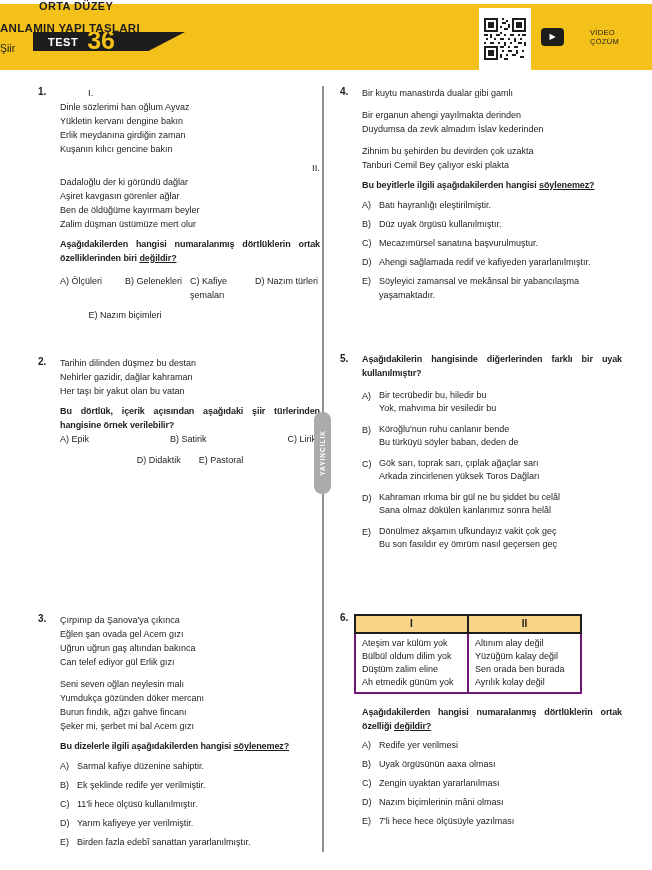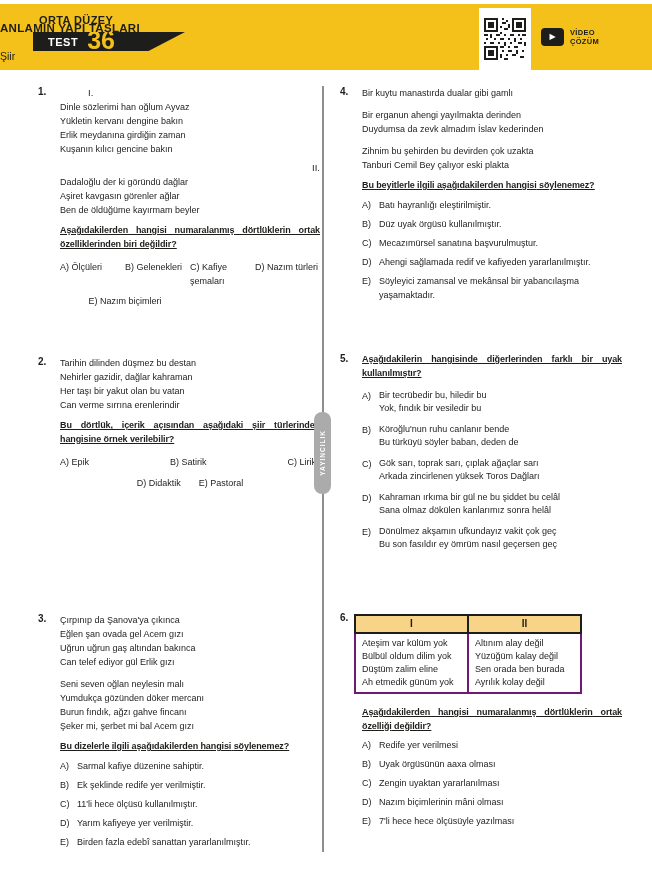--- a/index.html
+++ b/index.html
@@ -4,54 +4,54 @@
 <style>
   * { margin:0; padding:0; box-sizing:border-box; }
   html,body { background:#e8e8e8; }
   .page {
     position:relative; width:652px; height:870px; background:#ffffff;
     font-family:"Liberation Sans", sans-serif; color:#1d1d1b; overflow:hidden;
     margin:0 auto;
   }
   
   .band { position:absolute; left:0; top:4px; width:652px; height:66px; background:#f4c11b; }
-  .level-label { position:absolute; left:39px; top:14px; font-size:11px; font-weight:bold; letter-spacing:.4px; }
+  .level-label { position:absolute; left:39px; top:0; font-size:11px; font-weight:bold; letter-spacing:.4px; }
   .test-box { position:absolute; left:33px; top:32px; width:152px; height:19px; background:#1d1d1b;
     clip-path:polygon(0 0,100% 0,76% 100%,0 100%); display:flex; align-items:center; padding-left:15px; gap:9px; }
   .test-label { color:#ffffff; font-weight:bold; font-size:11px; letter-spacing:.5px; }
   .test-num { color:#f4c11b; font-weight:bold; font-size:25px; line-height:1; padding-bottom:2px; }
   .header-title { position:absolute; left:0; top:22px; width:624px; }
   .header-title .t1 { font-size:11.5px; font-weight:bold; letter-spacing:.3px; }
-  .header-title .t2 { font-size:10.5px; margin-top:16px; }
+  .header-title .t2 { font-size:10.5px; margin-top:8px; }
   .qr-panel { position:absolute; left:479px; top:8px; width:52px; height:62px; background:#ffffff;
     display:flex; align-items:center; justify-content:center; }
   .video-badge { position:absolute; left:541px; top:28px; display:flex; align-items:center; gap:6px; cursor:pointer; }
   .play-btn { width:23px; height:18px; background:#1d1d1b; border-radius:4px; display:flex; align-items:center; justify-content:center; }
   .play-btn span { color:#ffffff; font-size:8px; line-height:1; }
-  .video-text { font-size:7.5px; font-weight:bold; line-height:1.25; letter-spacing:.3px; white-space:pre-line; }
+  .video-text { font-size:7.5px; font-weight:normal; line-height:1.25; letter-spacing:.3px; white-space:pre-line;margin-left:20px; }
   
   .divider { position:absolute; left:322px; top:86px; width:2px; height:766px; background:#8f8f8f; }
   .side-badge { position:absolute; left:314px; top:412px; width:17px; height:82px; background:#ababab;
     border-radius:8px; display:flex; align-items:center; justify-content:center; z-index:2; }
   .side-badge span { writing-mode:vertical-rl; transform:rotate(180deg); color:#ffffff;
     font-size:6.5px; font-weight:bold; letter-spacing:1px; }
   .col { position:absolute; top:86px; width:282px; }
   .col-left { left:38px; } .col-right { left:340px; }
   .q { position:absolute; left:0; width:100%; display:flex; }
   .qnum { width:22px; flex:none; font-size:10px; font-weight:bold; }
   .qbody { flex:1; font-size:9px; line-height:14px; }
   .roman { margin-left:28px; font-size:9.5px; }
   .roman2 { margin-top:5px;text-align:right; }
   .stanza-gap { margin-top:8px; }
-  .stem { font-weight:bold; text-align:justify; margin-top:7px; letter-spacing:-.1px; line-height:13.5px;text-decoration:underline; }
+  .stem { font-weight:bold; text-align:justify; margin-top:7px; letter-spacing:-.1px; line-height:13.5px; }
   .u { text-decoration:underline; }
   
   .opts-grid2 { display:grid; grid-template-columns:1fr 1fr 1fr 1fr; row-gap:6px; margin-top:9px; }
   .opt-center { grid-column:1/3; text-align:center; }
-  .opts-row1 { display:flex; justify-content:space-between; margin-top:9px; padding-right:4px; }
+  .opts-row1 { display:flex; justify-content:space-between; padding-right:4px; }
   .opts-row2 { display:flex; justify-content:center; gap:18px; margin-top:7px; }
   .opt { display:flex; margin-top:5px; }
   .opt-letter { width:17px; flex:none; }
   .opt-text { flex:1; }
   .opt5 { display:flex; margin-top:9px; }
   .opt5 .lines div { line-height:12.5px; }
   
   .mtable { border-collapse:collapse; margin:2px 0 0 -8px; }
   .mtable th { background:#f8d488; border:2px solid #1d1d1b; font-size:10px; font-weight:bold;
     padding:1px 4px; width:113px; }
@@ -149,38 +149,38 @@
       <div class="qbody">
         <div class="roman">I.</div>
         <div>Dinle sözlerimi han oğlum Ayvaz</div>
         <div>Yükletin kervanı dengine bakın</div>
         <div>Erlik meydanına girdiğin zaman</div>
         <div>Kuşanın kılıcı gencine bakın</div>
         <div class="roman roman2">II.</div>
         <div>Dadaloğlu der ki göründü dağlar</div>
         <div>Aşiret kavgasın görenler ağlar</div>
         <div>Ben de öldüğüme kayırmam beyler</div>
+        <div>Zalim düşman üstümüze mert olur</div>
         <div class="stem"><span>Aşağıdakilerden hangisi numaralanmış dörtlüklerin ortak özelliklerinden biri</span> <span class="u">değildir?</span></div>
         <div class="opts-grid2">
           <div>A) Ölçüleri</div>
           <div>B) Gelenekleri</div>
           <div>C) Kafiye şemaları</div>
           <div>D) Nazım türleri</div>
           <div class="opt-center">E) Nazım biçimleri</div>
         </div>
       </div>
     </div>
 
     <div class="q" style="top:270px;">
       <div class="qnum">2.</div>
       <div class="qbody">
         <div>Tarihin dilinden düşmez bu destan</div>
         <div>Nehirler gazidir, dağlar kahraman</div>
         <div>Her taşı bir yakut olan bu vatan</div>
-        <div>Can verme sırrına erenlerindir</div>
         <div class="stem">Bu dörtlük, içerik açısından aşağıdaki şiir türlerinden hangisine örnek verilebilir?</div>
         <div class="opts-row1">
           <span>A) Epik</span>
           <span>B) Satirik</span>
           <span>C) Lirik</span>
         </div>
         <div class="opts-row2">
           <span>D) Didaktik</span>
           <span>E) Pastoral</span>
         </div>
@@ -263,21 +263,21 @@
 
     <div class="q" style="top:267px;">
       <div class="qnum">5.</div>
       <div class="qbody">
         <div class="stem" style="margin-top:0;">Aşağıdakilerin hangisinde diğerlerinden farklı bir uyak kullanılmıştır?</div>
         <div>
           <div class="opt5">
               <span class="opt-letter">A)</span>
               <span class="lines">
                 <div>Bir tecrübedir bu, hiledir bu</div>
-                <div>Yok, fındık bir vesiledir bu</div>
+                <div>Yok, mahvıma bir vesiledir bu</div>
               </span>
             </div>
           <div class="opt5">
               <span class="opt-letter">B)</span>
               <span class="lines">
                 <div>Köroğlu'nun ruhu canlanır bende</div>
                 <div>Bu türküyü söyler baban, deden de</div>
               </span>
             </div>
           <div class="opt5">

